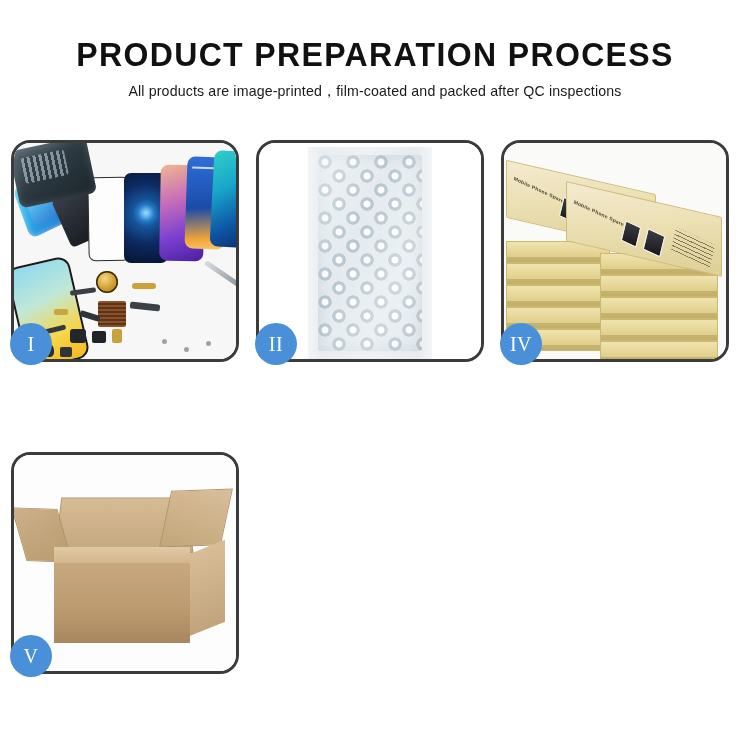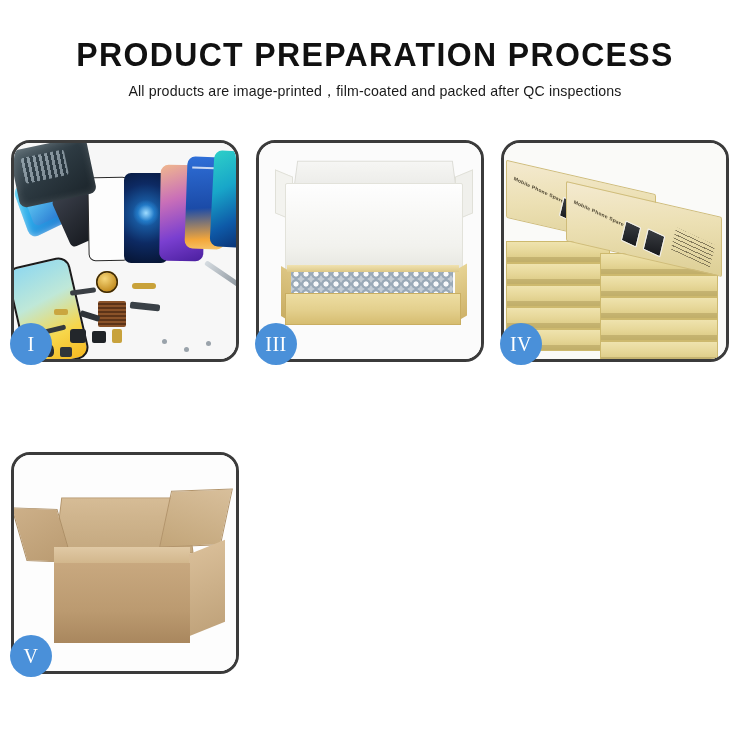--- a/index.html
+++ b/index.html
@@ -344,35 +344,28 @@
         <div class="part flex10"></div>
         <div class="part flex11"></div>
         <div class="scr" style="left:148px;top:196px"></div>
         <div class="scr" style="left:170px;top:204px"></div>
         <div class="scr" style="left:192px;top:198px"></div>
         <div class="tweez"></div>
       </div>
       <div class="badge">I</div>
     </div>
 
-
     <div class="panel">
-      <div class="panel-inner p3">
-        <div class="b3-lidback"></div>
-        <div class="b3-earL"></div>
-        <div class="b3-earR"></div>
-        <div class="b3-lid"></div>
-        <div class="b3-sideL"></div>
-        <div class="b3-sideR"></div>
-        <div class="b3-bubbles"></div>
-        <div class="b3-rim"></div>
-        <div class="b3-front"></div>
+      <div class="panel-inner p2">
+        <div class="wrapsheet"></div>
+        <div class="bubblefield"></div>
       </div>
-      <div class="badge">III</div>
+      <div class="badge">II</div>
     </div>
+
 
     <div class="panel">
       <div class="panel-inner p4">
 
         <div class="stackbox edge" style="left:2px;  top:98px;  width:104px;"></div>
         <div class="stackbox edge" style="left:2px;  top:120px; width:104px;"></div>
         <div class="stackbox edge" style="left:2px;  top:142px; width:104px;"></div>
         <div class="stackbox edge" style="left:2px;  top:164px; width:104px;"></div>
         <div class="stackbox edge" style="left:2px;  top:186px; width:104px;"></div>
 

